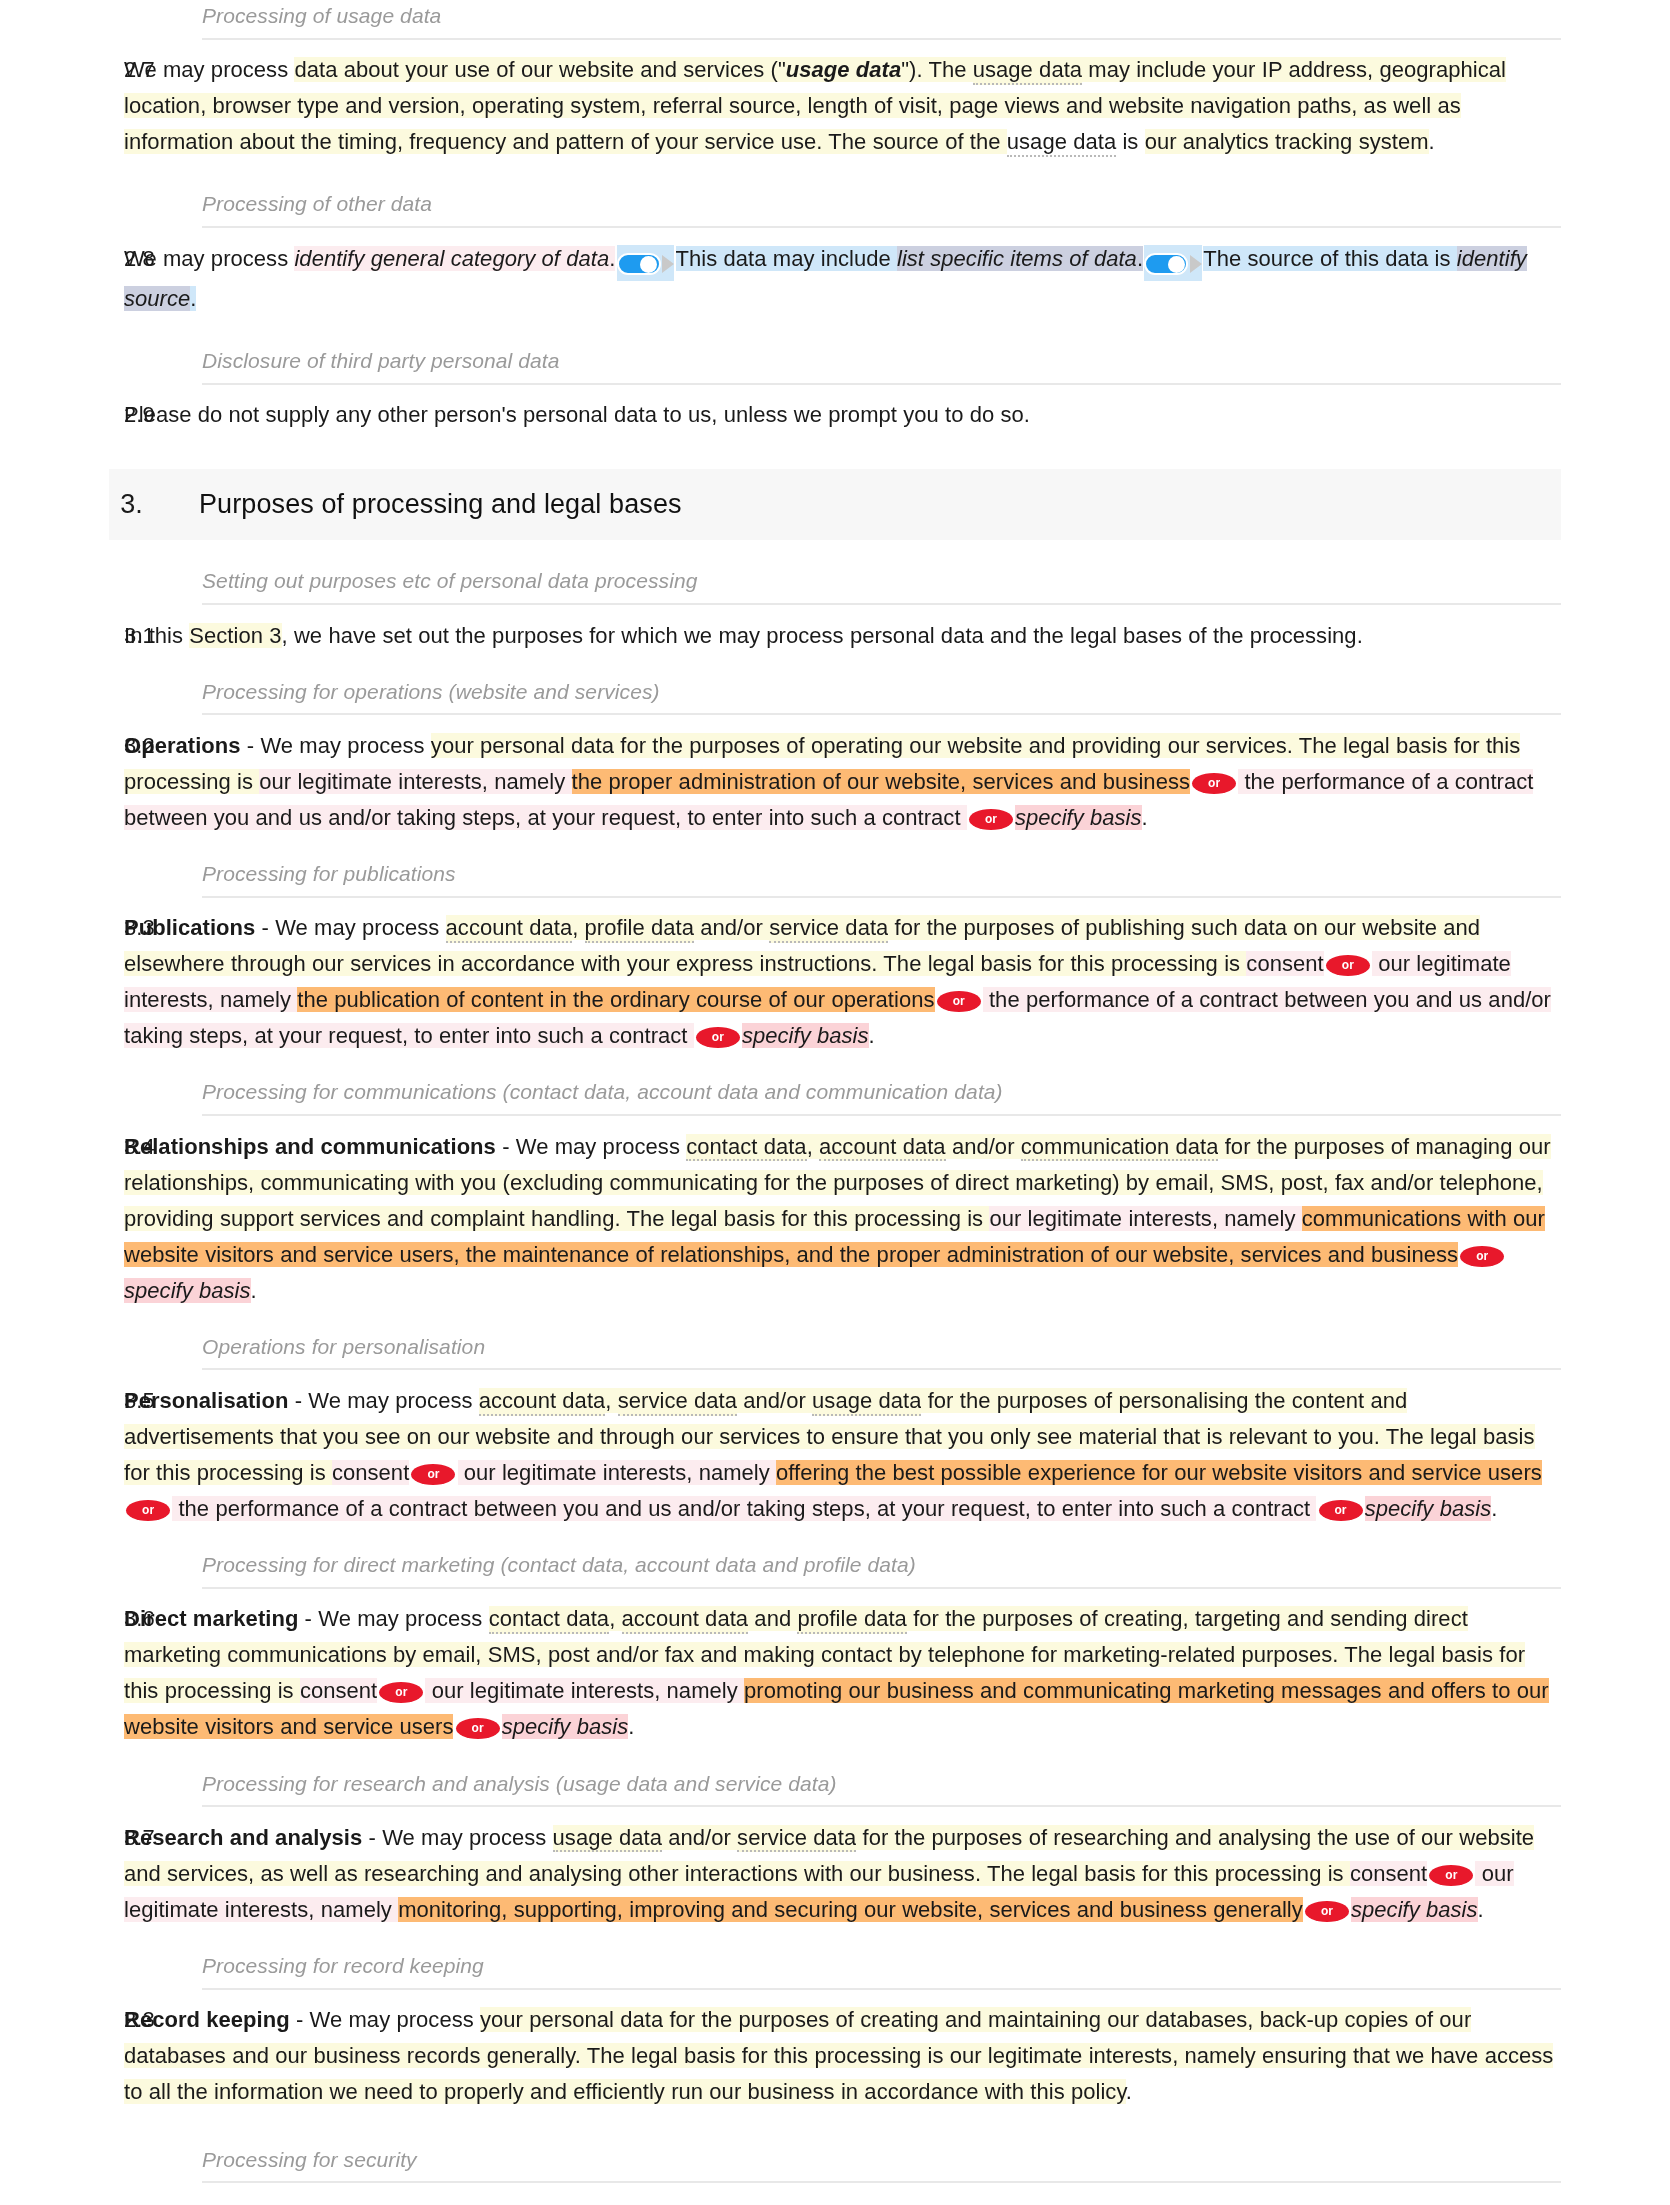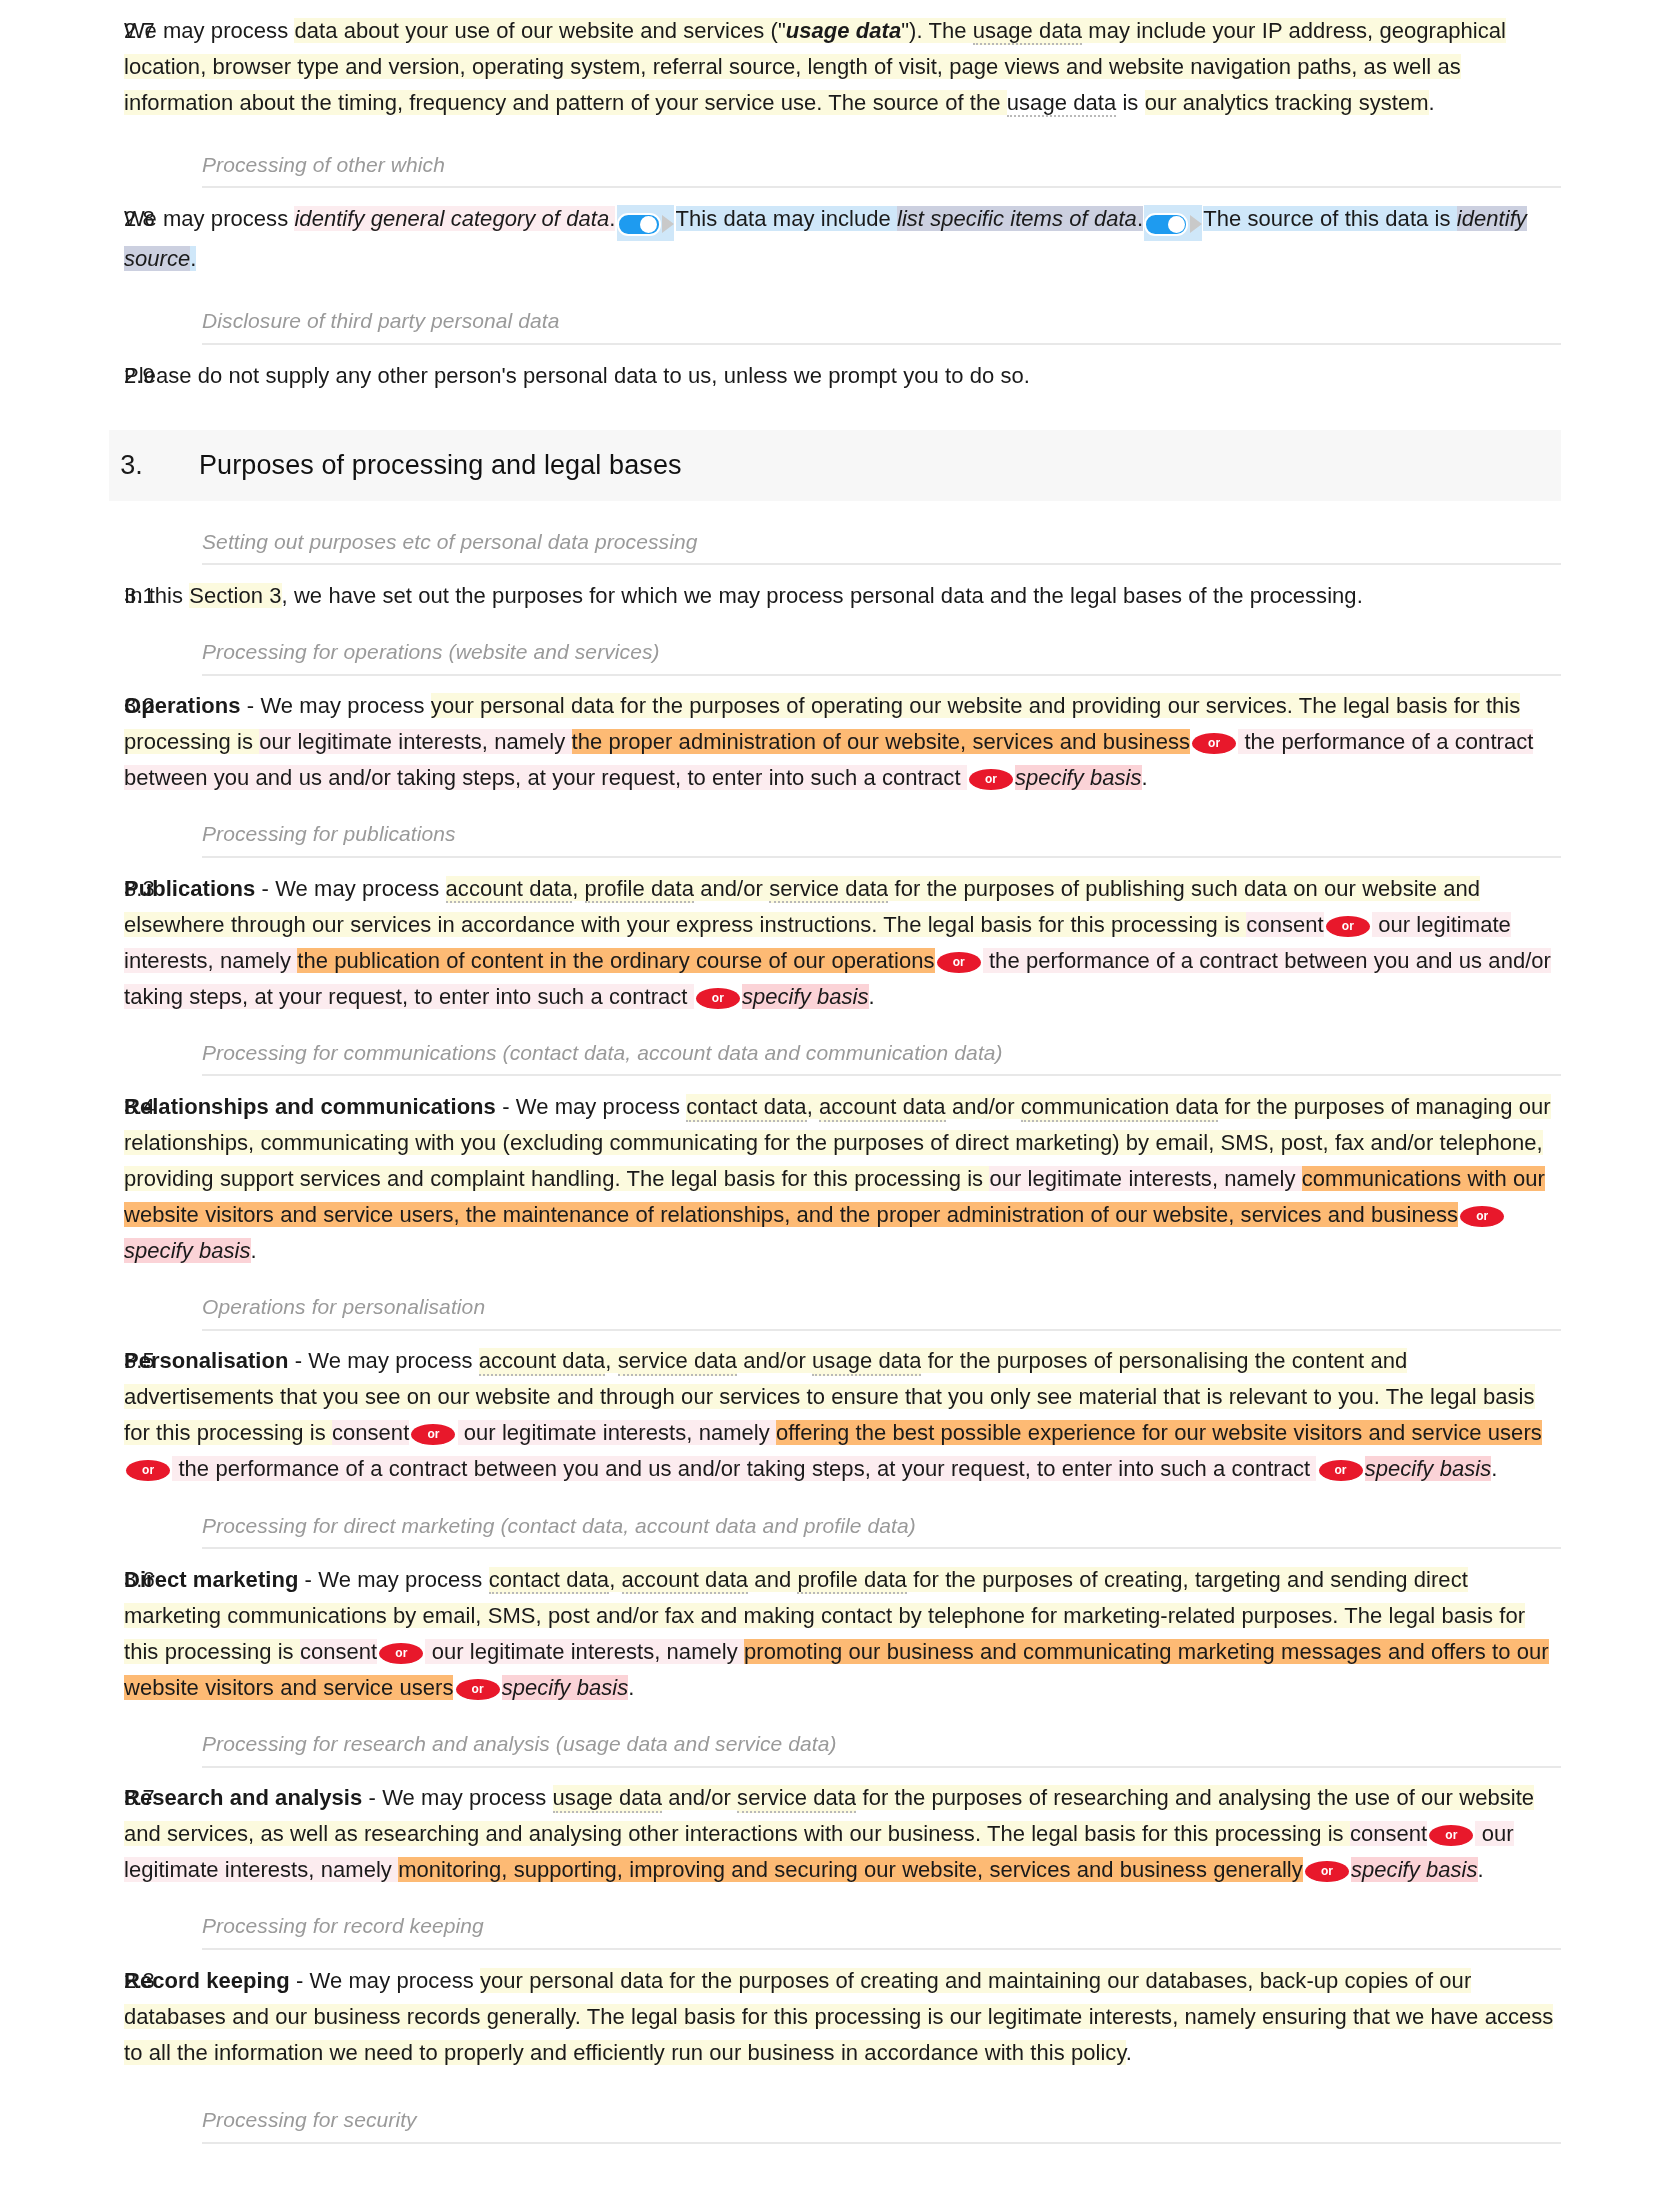--- a/index.html
+++ b/index.html
@@ -176,32 +176,39 @@
     border-left: 12.6px solid #c9c9c9;
     vertical-align: middle;
     margin-left: 1.4px;
   }
 </style>
 </head>
 <body>
 
 <div class="page">
 
+  <div class="subhead-wrap">
+    <div class="subhead-gutter"></div>
+    <div class="subhead-col">
+      <div class="subhead">Processing of usage data</div>
+      <div class="subhead-rule"></div>
+    </div>
+  </div>
 
   <div class="row para">
     <div class="num">2.7</div>
     <div class="body"><span>We may process </span><span class="hl-yellow">data about your use of our website and services ("</span><span class="hl-yellow b i">usage data</span><span class="hl-yellow">"). The </span><span class="hl-yellow term">usage data</span><span class="hl-yellow"> may include your IP address, geographical location, browser type and version, operating system, referral source, length of visit, page views and website navigation paths, as well as information about the timing, frequency and pattern of your service use. The source of the </span><span class="term">usage data</span><span> is </span><span class="hl-yellow">our analytics tracking system</span><span>.</span></div>
   </div>
 
   <div class="gap-md"></div>
 
   <div class="subhead-wrap">
     <div class="subhead-gutter"></div>
     <div class="subhead-col">
-      <div class="subhead">Processing of other which</div>
+      <div class="subhead">Processing of other data</div>
       <div class="subhead-rule"></div>
     </div>
   </div>
 
   <div class="row para">
     <div class="num">2.8</div>
     <div class="body"><span>We may process </span><span class="hl-pinkLt i">identify general category of data</span><span class="hl-pinkLt">.</span><span class="hl-blue toggle-wrap"><span class="toggle"><span class="knob"></span></span><span class="tri"></span></span><span class="hl-blue">This data may include </span><span class="hl-blueGry i">list specific items of data</span><span class="hl-blueGry">.</span><span class="hl-blue toggle-wrap"><span class="toggle"><span class="knob"></span></span><span class="tri"></span></span><span class="hl-blue">The source of this data is </span><span class="hl-blueGry i">identify source</span><span class="hl-blue">.</span></div>
   </div>
 
   <div class="gap-md"></div>

